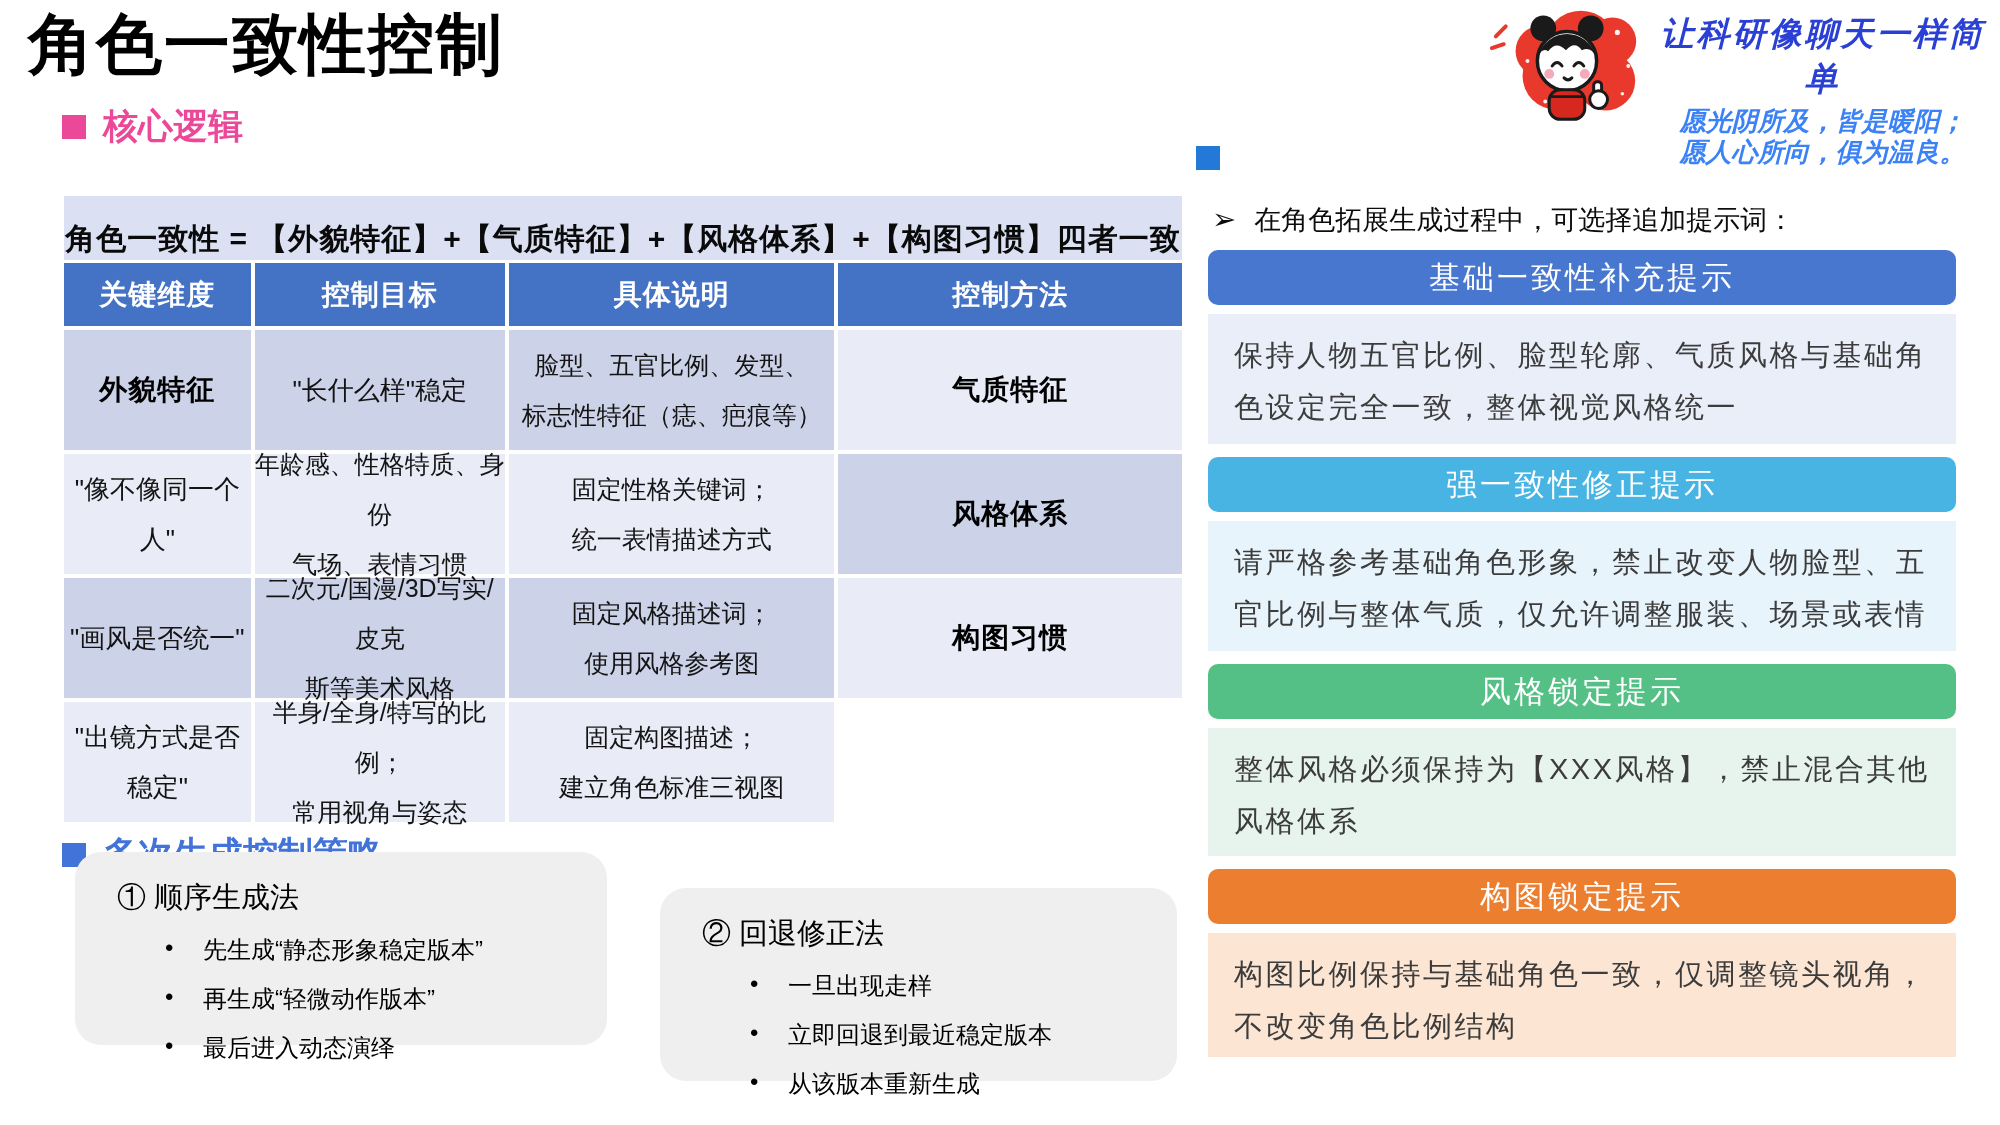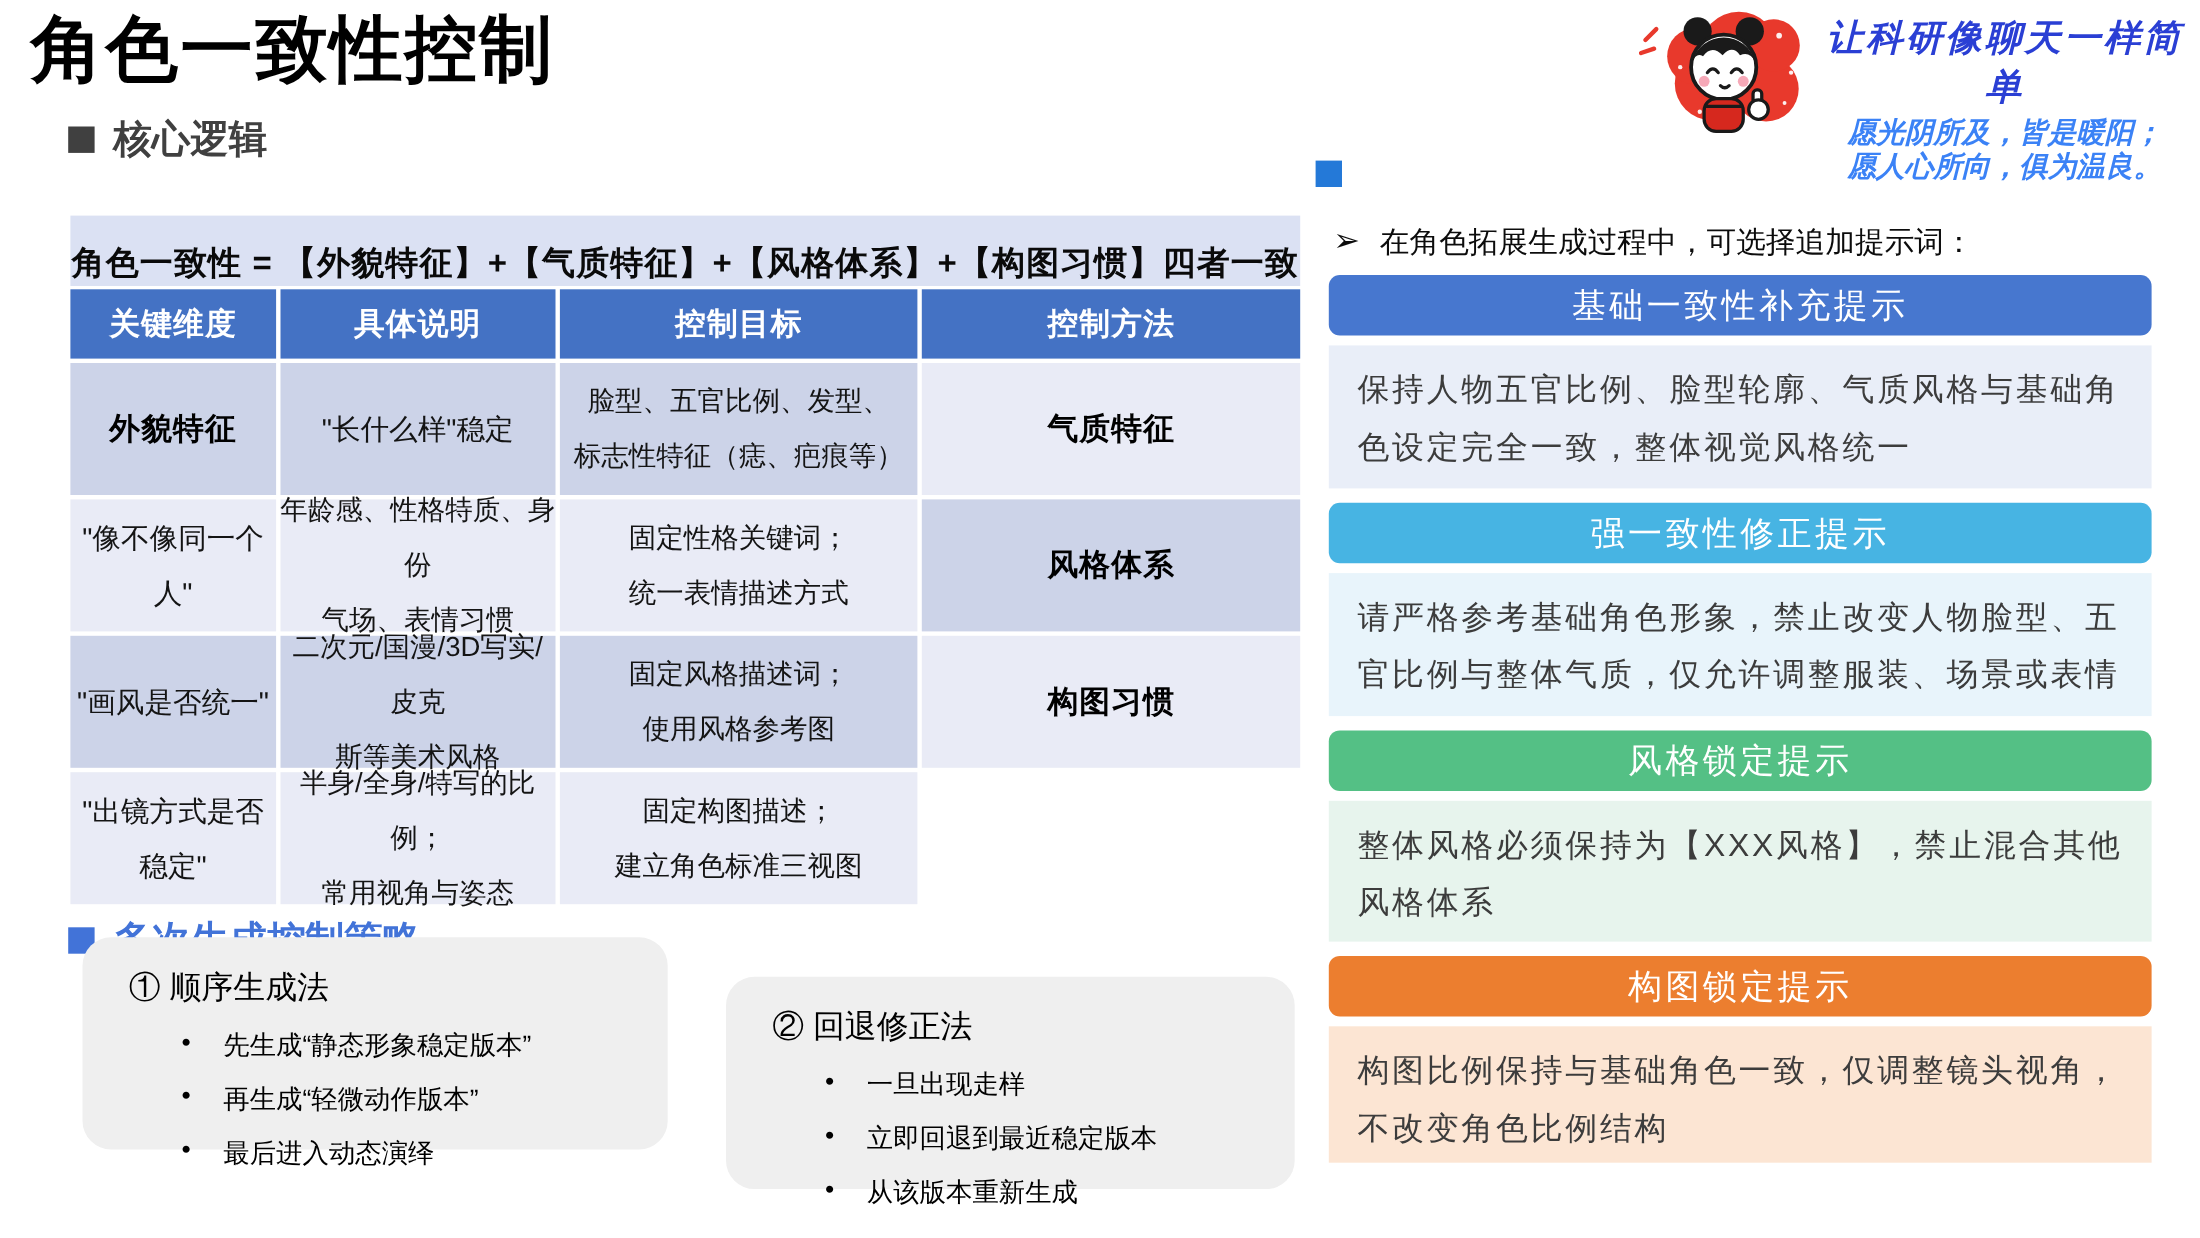--- a/index.html
+++ b/index.html
@@ -102,38 +102,38 @@
   </svg>
 
   <div class="abs brand-text">
     <div class="brand-slogan" style="color: rgb(42, 63, 212);">让科研像聊天一样简单</div>
     <div class="brand-motto" style="color: #3b82f6;">
       <div>愿光阴所及，皆是暖阳；</div>
       <div>愿人心所向，俱为温良。</div>
     </div>
   </div>
 
-  <div class="abs sec-heading" style="left: 62px; top: 103px; color: #404040;">
+  <div class="abs sec-heading" style="left: 62px; top: 103px; color: #ec4899;">
     <span class="sq"></span>
     <span>核心逻辑</span>
   </div>
 
   <div class="abs formula" style="background: rgb(219, 225, 243);">
     <span>角色一致性 = 【外貌特征】+【气质特征】+【风格体系】+【构图习惯】四者一致</span>
   </div>
 
   <div class="abs tbl">
     <div class="cell h" style="background: rgb(68, 114, 196);">
         <span>关键维度</span>
       </div>
     <div class="cell h" style="background: rgb(68, 114, 196);">
+        <span>控制目标</span>
+      </div>
+    <div class="cell h" style="background: rgb(68, 114, 196);">
         <span>具体说明</span>
-      </div>
-    <div class="cell h" style="background: rgb(68, 114, 196);">
-        <span>控制目标</span>
       </div>
     <div class="cell h" style="background: rgb(68, 114, 196);">
         <span>控制方法</span>
       </div>
 
     <div class="cell r row-a dim">
         <span>外貌特征</span>
       </div>
     <div class="cell r row-a goal">
         <span>"长什么样"稳定</span>

